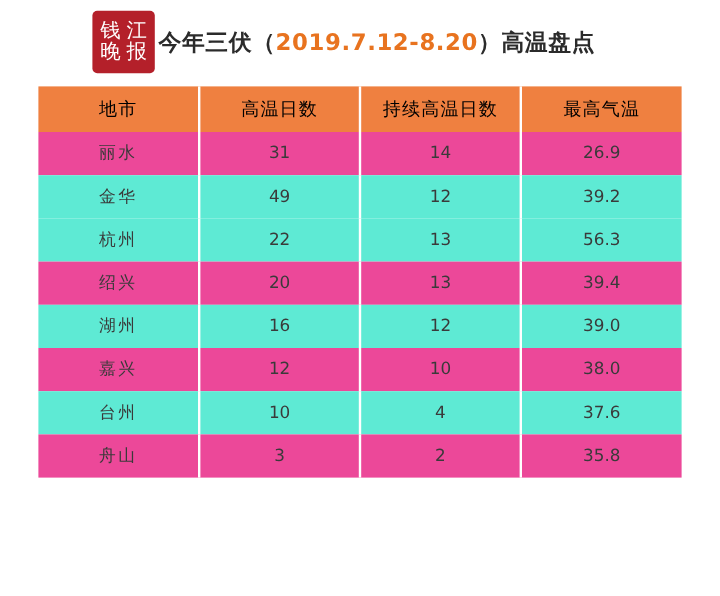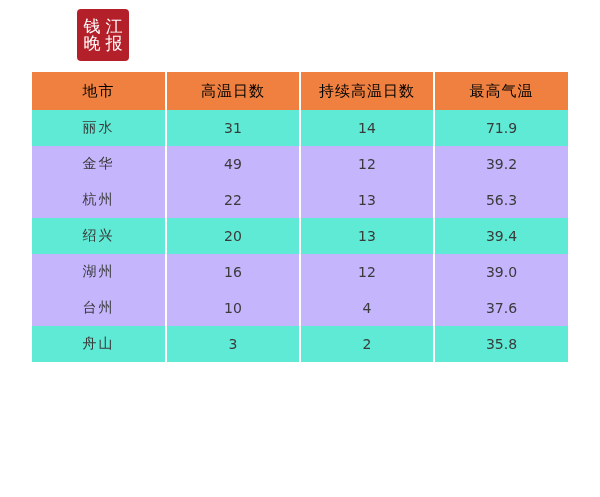--- a/index.html
+++ b/index.html
@@ -103,41 +103,44 @@
     font-size: 14px;
     color: #3a3a3a;
     border-right: 2px solid #ffffff;
   }
   table.heat-table td:last-child {
     border-right: none;
   }
   table.heat-table td.city {
     letter-spacing: 2px;
   }
-  tr.row-a td { background: #5eead4; }
-  tr.row-b td { background: #c4b5fd; text-align: center; }
+  tr.row-a td { background: #ec4899; }
+  tr.row-b td { background: #5eead4; text-align: center; }
 
   .col-city   { width: 134px; }
   .col-days   { width: 134px; }
   .col-cons   { width: 134px; }
   .col-max    { width: 134px; }
 </style>
 </head>
 <body>
 
 <div class="page">
 
   <div class="header">
     <div class="logo">
       <div class="logo-seal">
         <span>钱</span>
           <span>江</span>
           <span>晚</span>
           <span>报</span>
       </div>
+    </div>
+    <div class="title">
+      <span>今年三伏（</span><span class="accent">2019.7.12-8.20</span><span>）高温盘点</span>
     </div>
   </div>
 
   <div class="table-wrap">
     <table class="heat-table">
       <colgroup>
         <col class="col-city">
           <col class="col-days">
           <col class="col-cons">
           <col class="col-max">
@@ -148,21 +151,21 @@
           <th>高温日数</th>
           <th>持续高温日数</th>
           <th>最高气温</th>
         </tr>
       </thead>
       <tbody>
         <tr class="row-a">
           <td class="city">丽水</td>
           <td>31</td>
           <td>14</td>
-          <td>71.9</td>
+          <td>26.9</td>
         </tr>
         <tr class="row-b">
           <td class="city">金华</td>
           <td>49</td>
           <td>12</td>
           <td>39.2</td>
         </tr>
         <tr class="row-b">
           <td class="city">杭州</td>
           <td>22</td>
@@ -174,20 +177,26 @@
           <td>20</td>
           <td>13</td>
           <td>39.4</td>
         </tr>
         <tr class="row-b">
           <td class="city">湖州</td>
           <td>16</td>
           <td>12</td>
           <td>39.0</td>
         </tr>
+        <tr class="row-a">
+          <td class="city">嘉兴</td>
+          <td>12</td>
+          <td>10</td>
+          <td>38.0</td>
+        </tr>
         <tr class="row-b">
           <td class="city">台州</td>
           <td>10</td>
           <td>4</td>
           <td>37.6</td>
         </tr>
         <tr class="row-a">
           <td class="city">舟山</td>
           <td>3</td>
           <td>2</td>

